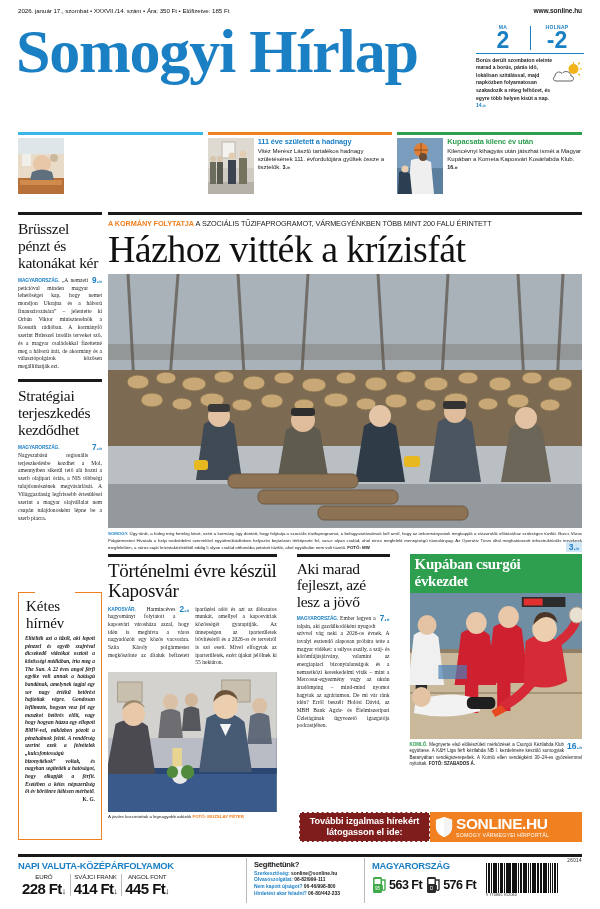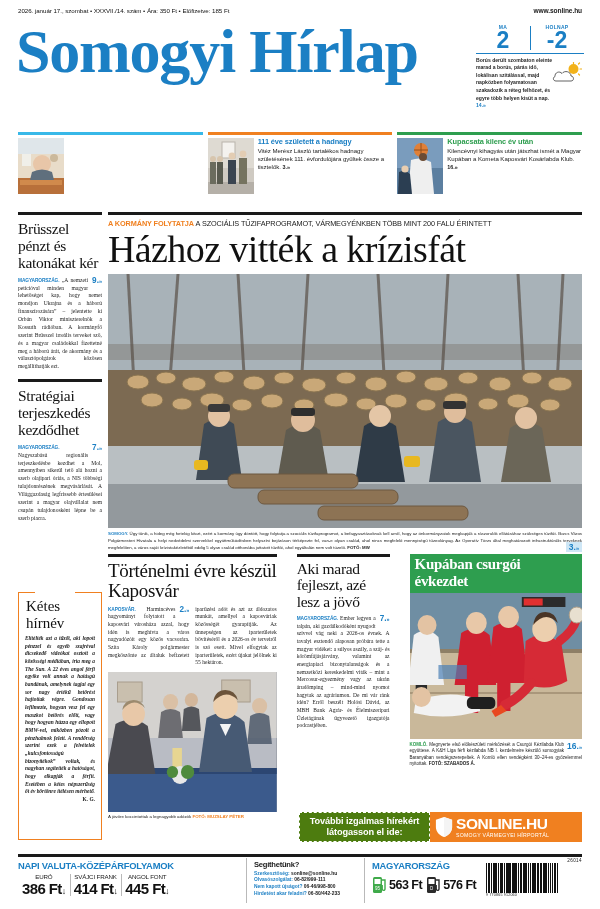--- a/index.html
+++ b/index.html
@@ -187,21 +187,21 @@
     margin-left: 3px; line-height: 1;
   }
   .sportpg small { font-size: 5.5px; }
 
   
   .banner {
     position: absolute; left: 299px; top: 812px; width: 283px; height: 30px;
     display: flex;
   }
   .banner-left {
-    flex: 1; background: #4d7c0f; color: #fff; display: flex; align-items: center;
+    flex: 1; background: #7f1d1d; color: #fff; display: flex; align-items: center;
     justify-content: center; text-align: center; font-size: 9.2px; font-weight: bold;
     line-height: 1.2; letter-spacing: -0.1px;
     border: 1.2px dashed #ffffff;
   }
   .banner-right {
     width: 152px; background: #f08020; color: #fff; display: flex;
     align-items: center; gap: 3px; padding-left: 5px;
   }
   .shield { width: 18px; height: 22px; flex: none; }
   .banner-brand { line-height: 1; }
@@ -627,21 +627,21 @@
   </div>
 
   <div class="footer-rule"></div>
   <div class="footer">
 
     <div class="f-col" style="width:228px">
       <div class="f-title">NAPI VALUTA-KÖZÉPÁRFOLYAMOK</div>
       <div class="fx-row">
         <div class="fx-cell">
           <div class="fx-name">EURÓ</div>
-          <div class="fx-val"><span>386 Ft</span><span class="arr">↓</span></div>
+          <div class="fx-val"><span>228 Ft</span><span class="arr">↓</span></div>
         </div>
         <div class="fx-cell">
           <div class="fx-name">SVÁJCI FRANK</div>
           <div class="fx-val"><span>414 Ft</span><span class="arr">↓</span></div>
         </div>
         <div class="fx-cell">
           <div class="fx-name">ANGOL FONT</div>
           <div class="fx-val"><span>445 Ft</span><span class="arr">↓</span></div>
         </div>
       </div>

